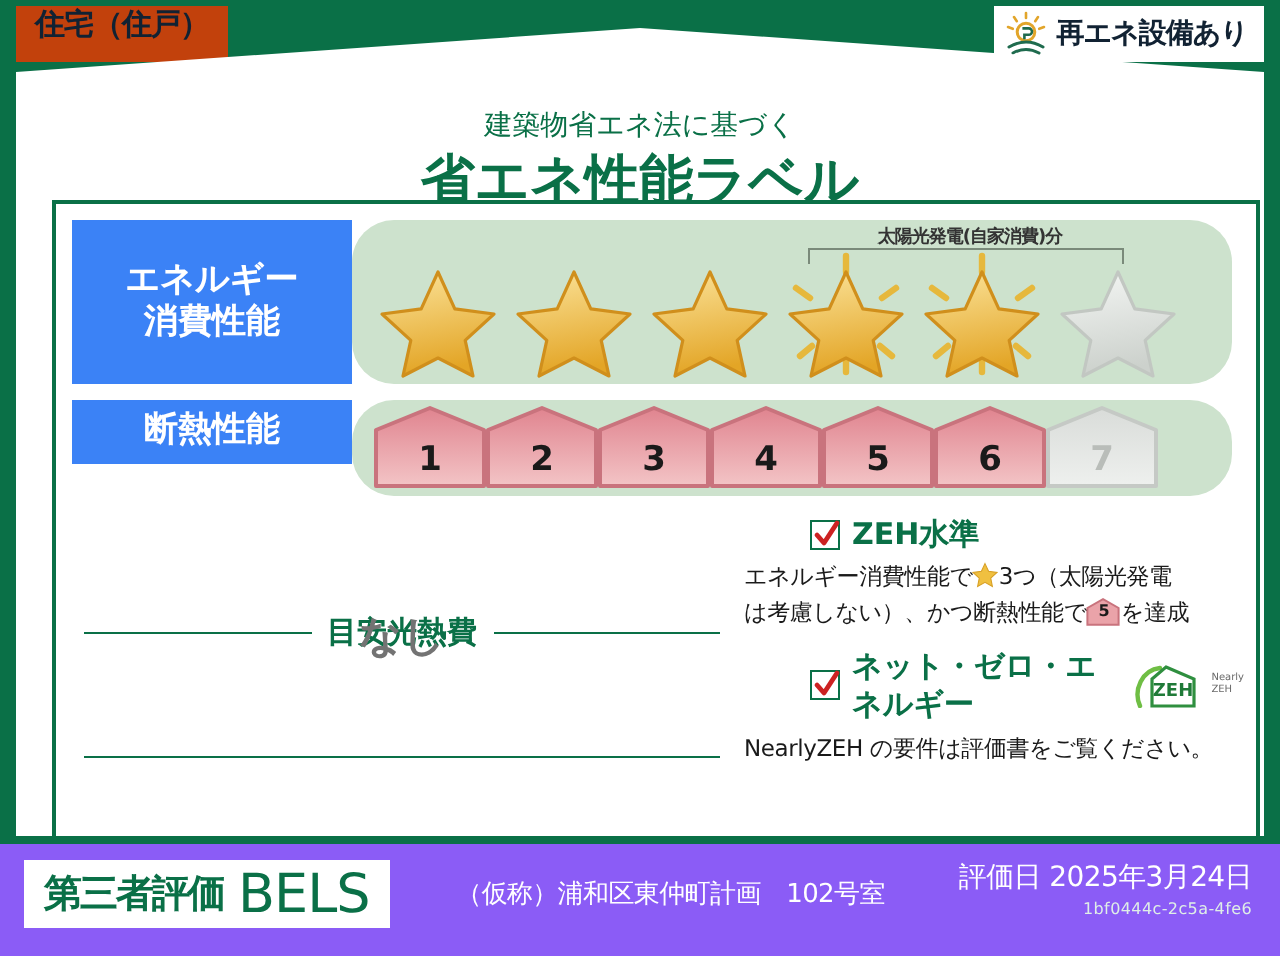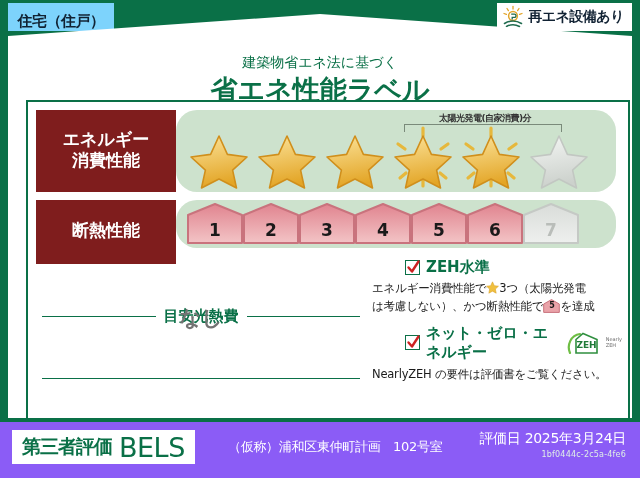--- a/index.html
+++ b/index.html
@@ -8,21 +8,21 @@
     background:#0a7047;
     font-family:"DejaVu Sans","Liberation Sans",sans-serif;
     overflow:hidden;position:relative;
   }
   .root{position:absolute;inset:0;}
 
   
   .topbar{position:absolute;left:0;top:0;width:640px;height:36px;}
   .tag-dwelling{
     position:absolute;left:8px;top:3px;width:106px;height:28px;
-    background:#7dd3fc;display:flex;align-items:flex-end;justify-content:center;
+    background:#c2410c;display:flex;align-items:flex-start;justify-content:center;
     font-size:15px;font-weight:bold;color:#123; letter-spacing:-0.5px;
   }
   .tag-renew{
     position:absolute;right:8px;top:3px;height:28px;
     background:#ffffff;display:flex;align-items:center;gap:3px;
     padding:0 8px 0 4px;
   }
   .tag-renew .lbl{font-size:14px;font-weight:bold;color:#123;letter-spacing:-0.5px;}
   .sun-ico{width:24px;height:24px;display:block;}
 
@@ -43,24 +43,23 @@
 
   
   .frame{
     position:absolute;left:18px;top:86px;width:604px;height:320px;
     border:2px solid #0a7047;background:#ffffff;box-sizing:border-box;
   }
 
   
   .row{position:absolute;left:8px;display:flex;align-items:stretch;}
   .row-label{
-    background:#7f1d1d;color:#fff;font-weight:bold;
+    background:#3b82f6;color:#fff;font-weight:bold;
     display:flex;flex-direction:column;align-items:center;justify-content:center;
     line-height:1.25;
-    font-family:Liberation Mono, monospace;
   }
   .panel{background:#cde2cd;position:relative;border-radius:21px;}
 
   
   .row-energy{top:8px;}
   .row-energy .row-label{width:140px;height:82px;font-size:17px;letter-spacing:0px;}
   .row-energy .panel{width:440px;height:82px;}
   .stars{position:absolute;left:8px;bottom:2px;display:flex;align-items:flex-end;}
   .star{width:70px;height:66px;display:block;margin-right:-2px;}
 
@@ -68,21 +67,21 @@
     position:absolute;left:224px;top:2px;width:170px;text-align:center;
     font-size:9px;color:#333;font-weight:bold;letter-spacing:-0.5px;
   }
   .solar-bracket{
     position:absolute;left:228px;top:14px;width:158px;height:8px;
     border:1px solid #7a8a7a;border-bottom:none;box-sizing:border-box;
   }
 
   
   .row-ins{top:98px;}
-  .row-ins .row-label{width:140px;height:64px;font-size:17px;justify-content:center;}
+  .row-ins .row-label{width:140px;height:32px;font-size:17px;justify-content:center;}
   .row-ins .panel{width:440px;height:48px;}
   .houses{position:absolute;left:10px;top:2px;display:flex;align-items:flex-end;}
   .house{position:relative;width:58px;height:44px;margin-right:-2px;}
   .house svg{display:block;width:58px;height:44px;}
   .house .num{
     position:absolute;left:0;right:0;bottom:6px;text-align:center;
     font-size:17px;font-weight:bold;color:#1a1a1a;
   }
   .house.off .num{color:#b9bdb9;}
 

